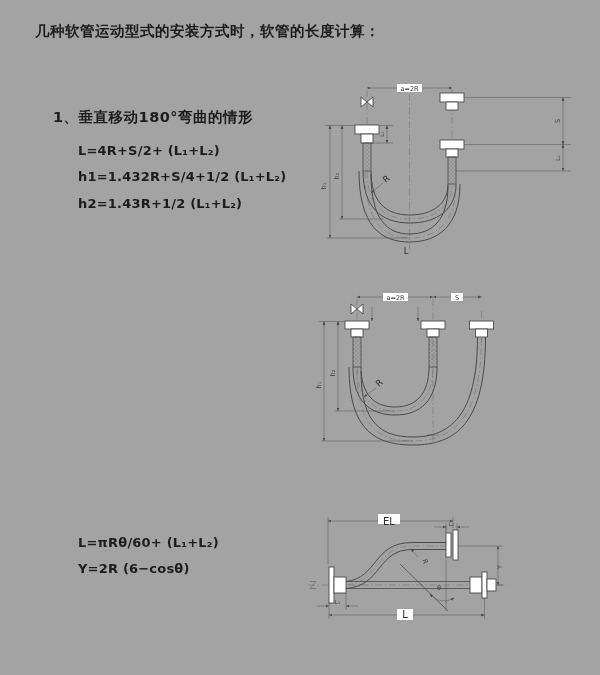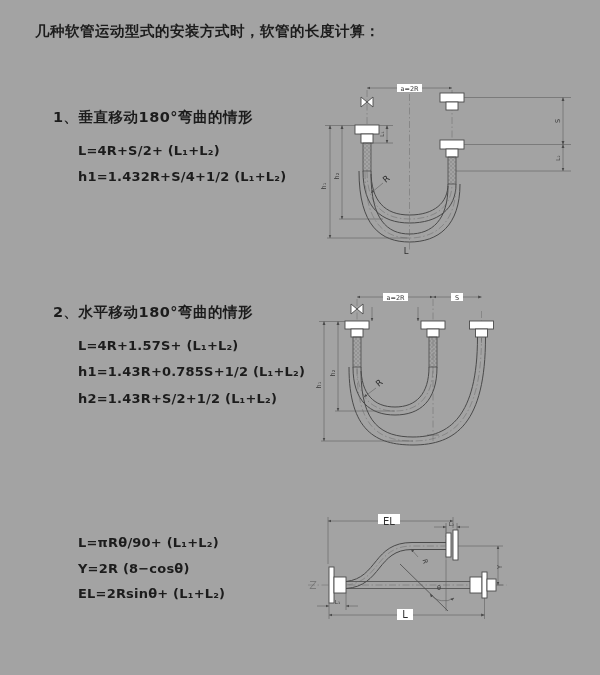--- a/index.html
+++ b/index.html
@@ -29,37 +29,31 @@
 
 <div class="page">
 
   <h1 class="title">几种软管运动型式的安装方式时，软管的长度计算：</h1>
 
   <section class="sec" style="top:108px">
     <h2>1、垂直移动180°弯曲的情形</h2>
     <div class="formulas">
       <div class="formula">L=4R+S/2+ (L₁+L₂)</div>
       <div class="formula">h1=1.432R+S/4+1/2 (L₁+L₂)</div>
+      <div class="formula">h2=1.43R+1/2 (L₁+L₂)</div>
     </div>
   </section>
 
   <section class="sec" style="top:303px">
-    <h2>2、水平移动180°弯曲的情形</h2>
-    <div class="formulas">
-      <div class="formula">L=4R+1.57S+ (L₁+L₂)</div>
-      <div class="formula">h1=1.43R+0.785S+1/2 (L₁+L₂)</div>
-      <div class="formula">h2=1.43R+S/2+1/2 (L₁+L₂)</div>
-    </div>
   </section>
 
   <section class="sec sec3" style="top:520px">
     <div class="formulas">
-      <div class="formula">L=πRθ/90+ (L₁+L₂)</div>
-      <div class="formula">Y=2R (8−cosθ)</div>
-      <div class="formula">EL=2Rsinθ+ (L₁+L₂)</div>
+      <div class="formula">L=πRθ/60+ (L₁+L₂)</div>
+      <div class="formula">Y=2R (6−cosθ)</div>
     </div>
   </section>
 
   <svg class="diag" style="left:313px;top:76px" width="280" height="182" viewBox="0 0 280 182">
     <defs>
       <marker id="ar1" viewBox="0 0 10 10" refX="9.5" refY="5" markerWidth="6.5" markerHeight="6.5" orient="auto-start-reverse">
         <path d="M0 1L10 5L0 9z" fill="#4a4a4a"></path>
       </marker>
       <pattern id="hp1" width="4" height="4" patternUnits="userSpaceOnUse">
         <path d="M0 4L4 0M0 0L4 4" stroke="#8a8a8a" stroke-width="0.6"></path>

